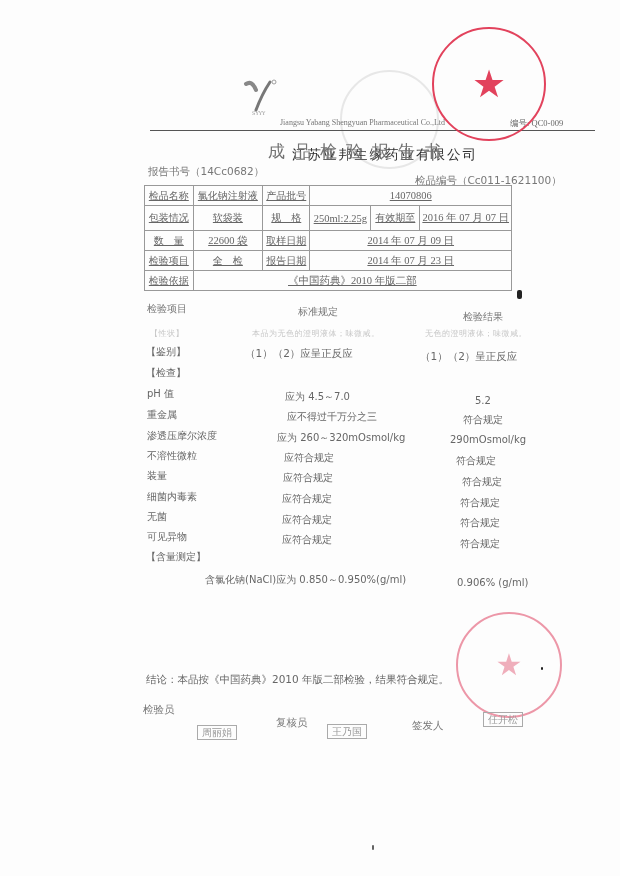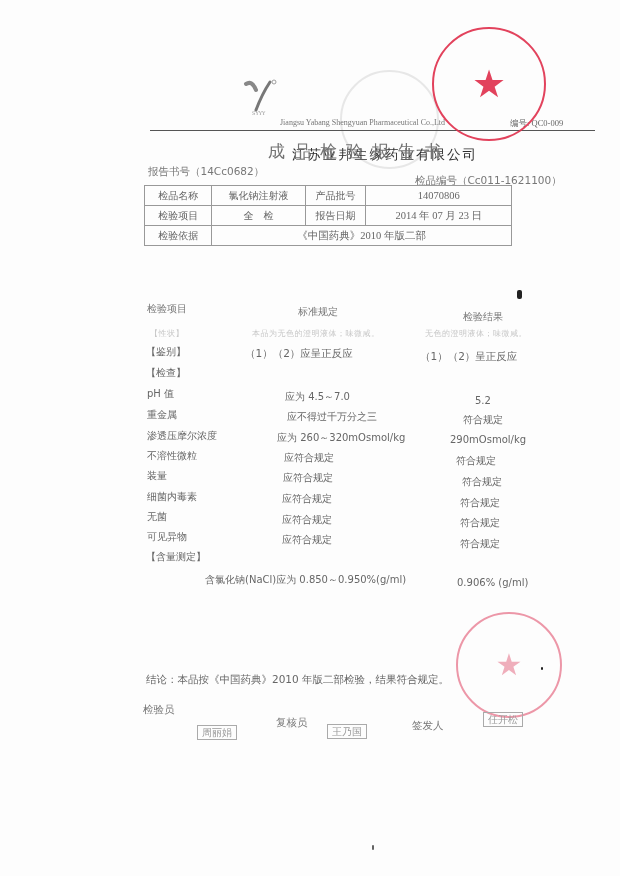--- a/index.html
+++ b/index.html
@@ -16,20 +16,21 @@
   .doc-code { left:510px; top:118px; font-size:8.5px; color:#666; font-family:"Liberation Serif", serif; }
   .head-rule { left:150px; top:130px; width:445px; height:1px; background:#555; }
   .title { left:268px; top:140px; font-size:17px; letter-spacing:9px; color:#737373; font-family:"DejaVu Sans", sans-serif; }
   .report-no { left:148px; top:165px; font-size:10.5px; color:#777; font-family:"DejaVu Sans", sans-serif; }
   .sample-no { left:415px; top:174px; font-size:10.5px; color:#777; font-family:"DejaVu Sans", sans-serif; }
 
   table.info {
     position:absolute; left:144px; top:185px; width:368px;
     border-collapse:collapse; font-size:10px; color:#666;
     font-family:"DejaVu Sans", sans-serif;
+    text-decoration:underline;
   }
   table.info td {
     border:1px solid #999; text-align:center; padding:0 2px; height:19px; white-space:nowrap;
   }
   table.info tr.tall td { height:24px; }
   table.info td.serif { font-family:"Liberation Serif", serif; font-size:10.5px; }
 
   .cols-head { top:302px; font-size:10px; color:#777; font-family:"DejaVu Sans", sans-serif; }
   .faded { top:328px; font-size:8px; color:#c8c8c8; font-family:"DejaVu Sans", sans-serif; letter-spacing:0.5px; }
   .row { font-size:10px; color:#666; font-family:"DejaVu Sans", sans-serif; white-space:nowrap; }
@@ -82,20 +83,34 @@
     <col style="width:70px">
       <col style="width:64px">
       <col>
   </colgroup>
   <tbody>
       <tr>
     <td>检品名称</td>
     <td>氯化钠注射液</td>
     <td>产品批号</td>
     <td colspan="3" class="serif">14070806</td>
+  </tr>
+  <tr class="tall">
+    <td>包装情况</td>
+    <td>软袋装</td>
+    <td>规　格</td>
+    <td class="serif">250ml:2.25g</td>
+    <td>有效期至</td>
+    <td class="serif">2016 年 07 月 07 日</td>
+  </tr>
+  <tr>
+    <td>数　量</td>
+    <td class="serif">22600 袋</td>
+    <td>取样日期</td>
+    <td colspan="3" class="serif">2014 年 07 月 09 日</td>
   </tr>
   <tr>
     <td>检验项目</td>
     <td>全　检</td>
     <td>报告日期</td>
     <td colspan="3" class="serif">2014 年 07 月 23 日</td>
   </tr>
   <tr>
     <td>检验依据</td>
     <td colspan="5" class="serif">《中国药典》2010 年版二部</td>

